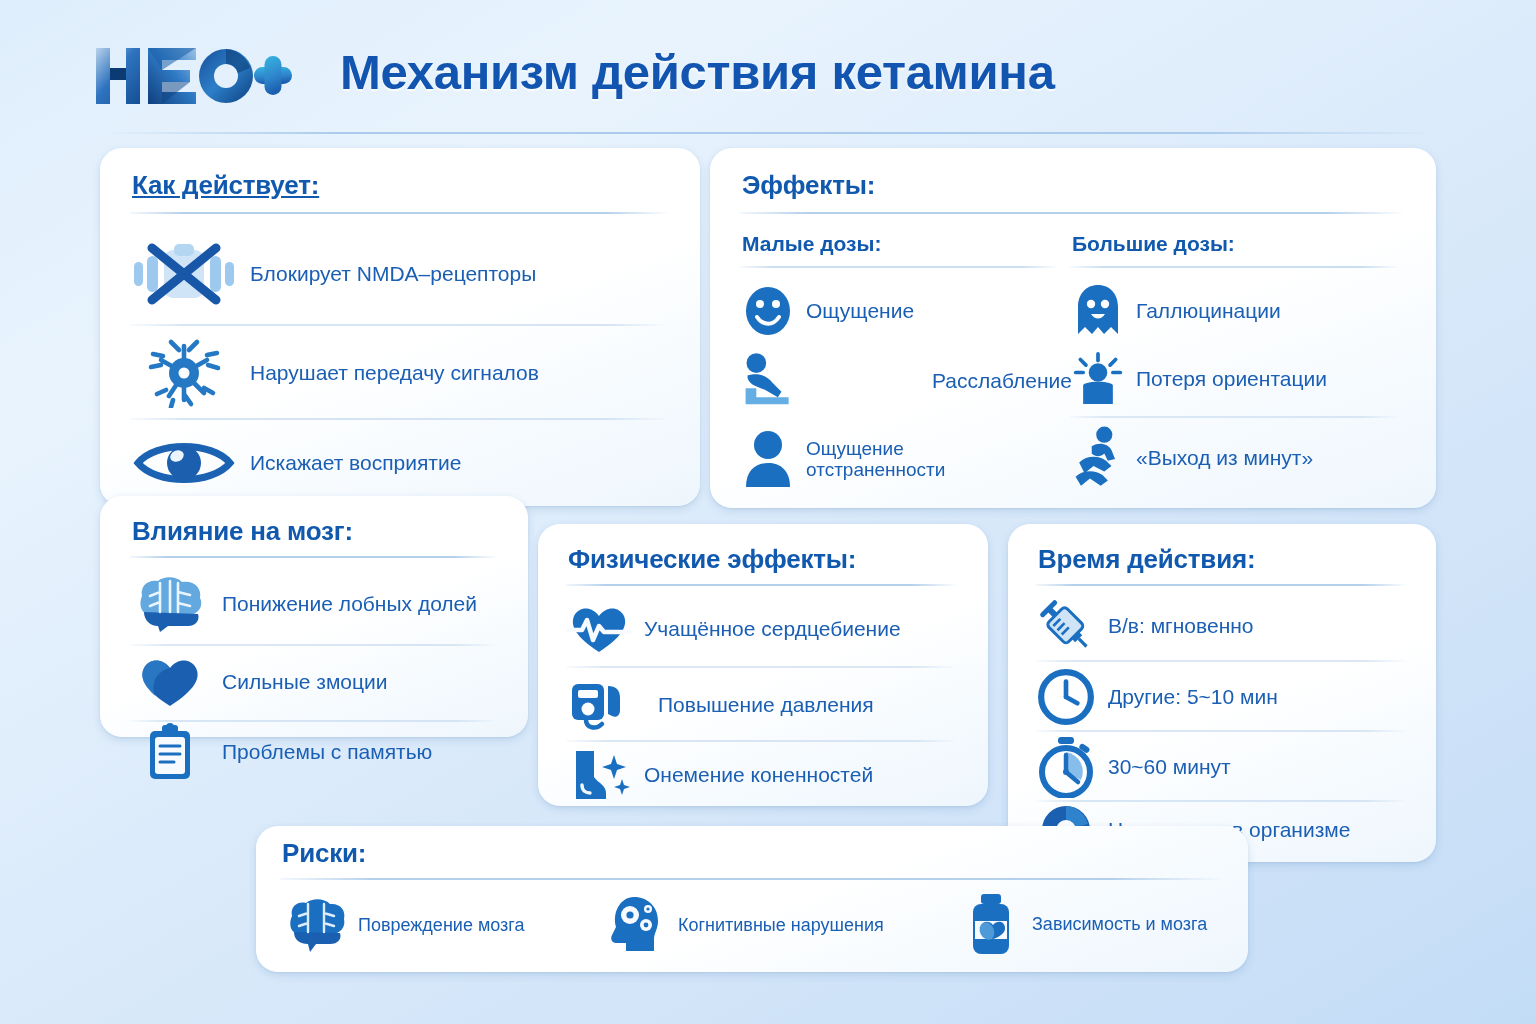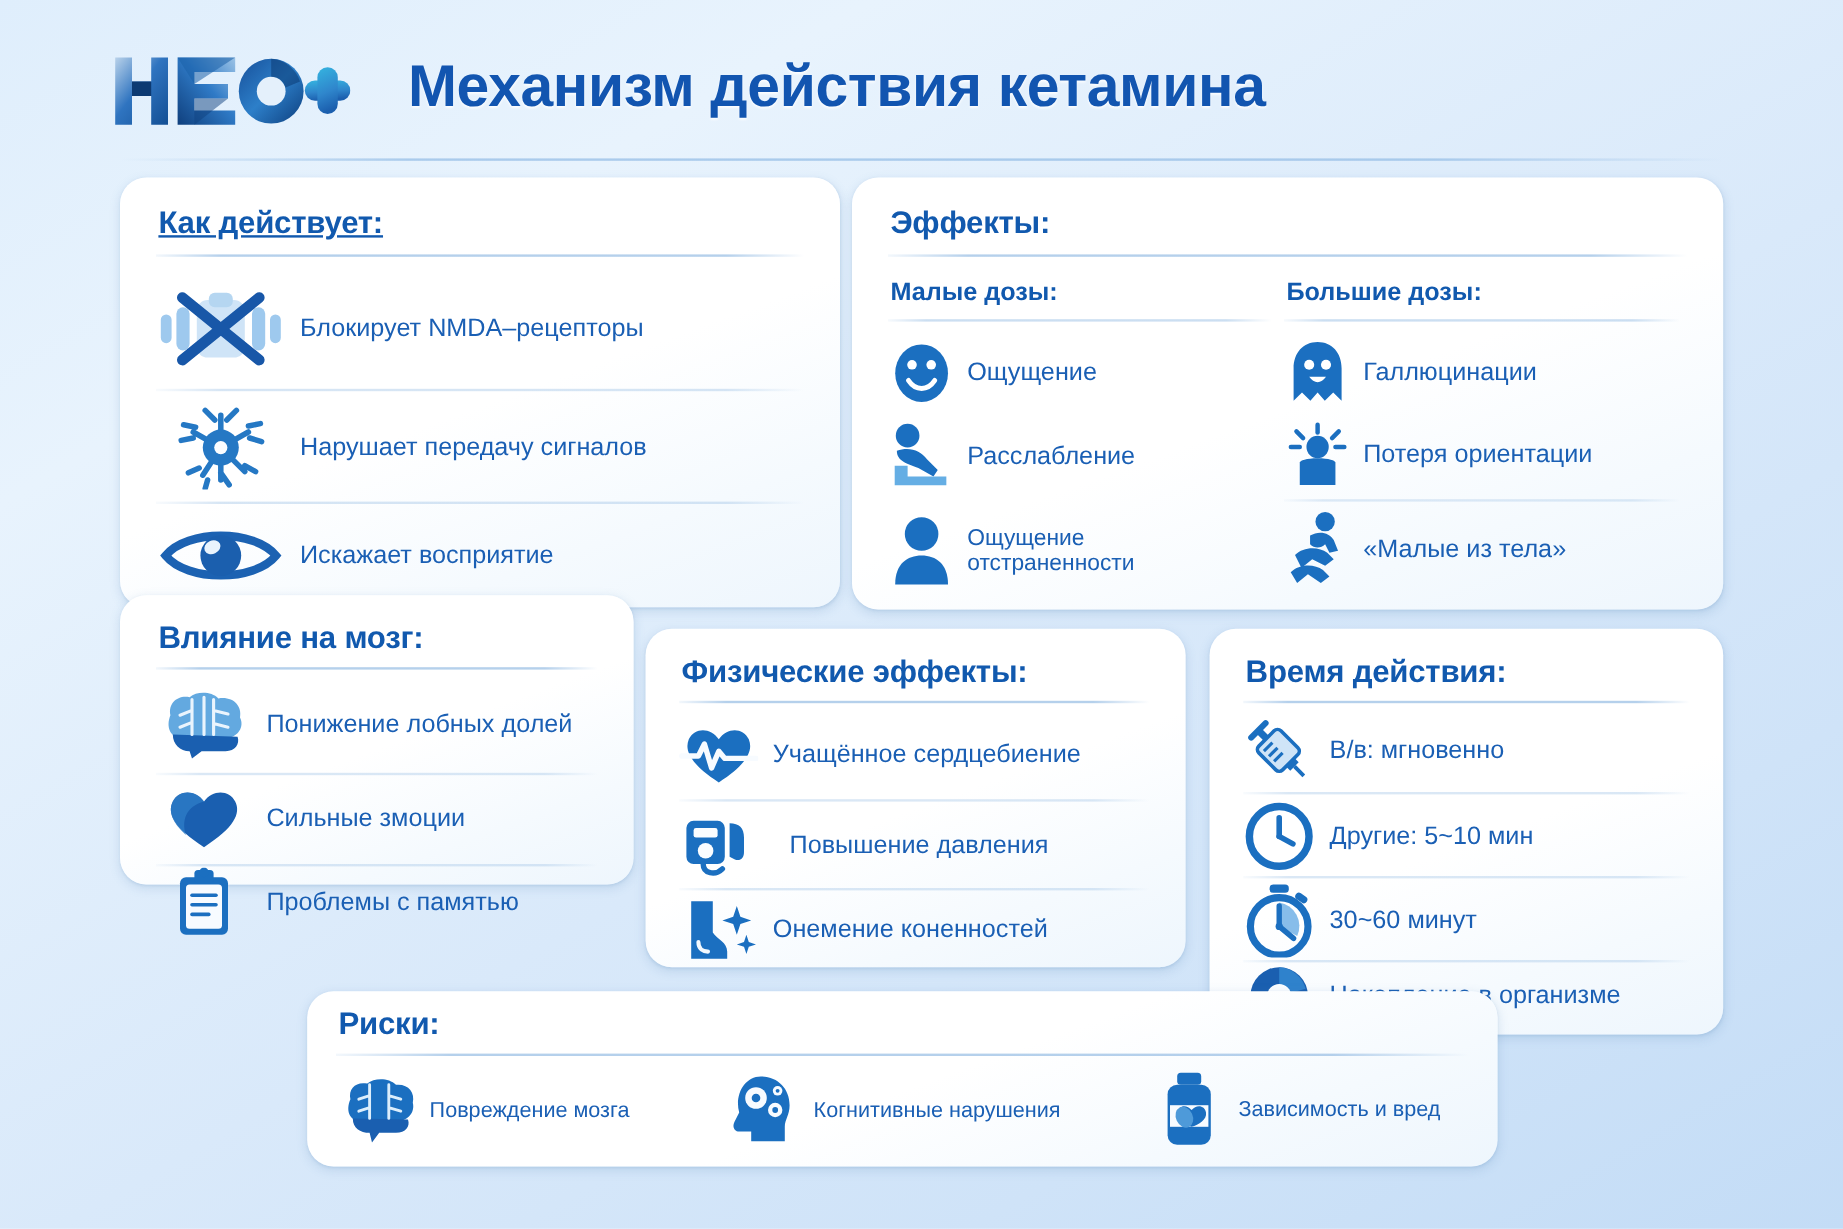--- a/index.html
+++ b/index.html
@@ -181,21 +181,21 @@
         <svg width="52" height="54" viewBox="0 0 52 54">
           <ellipse cx="26" cy="27" rx="22" ry="24" fill="#1b6fc0"></ellipse>
           <circle cx="18" cy="20" r="4" fill="#fff"></circle>
             <circle cx="34" cy="20" r="4" fill="#fff"></circle>
           <path d="M15 33 C21 42 31 42 37 33" stroke="#fff" stroke-width="4" fill="none" stroke-linecap="round"></path>
         </svg>
       </span>
       <span class="lbl">Ощущение</span>
     </div>
 
-    <div class="row" style="left:32px;top:198px;width:330px;height:70px;">
+    <div class="row" style="left:32px;top:198px;width:330px;height:70px;justify-content:space-between;">
       <span class="ico">
         <svg width="52" height="64" viewBox="0 0 58 64">
           <circle cx="16" cy="12" r="11" fill="#1b6fc0"></circle>
           <path d="M6 26 C18 22 28 26 34 34 L44 44 L40 50 L26 42 C16 38 6 36 6 26 Z" fill="#1b6fc0"></path>
           <path d="M4 40 L4 58 L52 58 L52 50 L16 50 L16 40 Z" fill="#65aee4"></path>
         </svg>
       </span>
       <span class="lbl">Расслабление</span>
     </div>
 
@@ -245,21 +245,21 @@
 
     <div class="row" style="left:362px;top:272px;width:340px;height:76px;">
       <span class="ico">
         <svg width="52" height="70" viewBox="0 0 58 70">
           <circle cx="36" cy="9" r="9" fill="#1b6fc0"></circle>
           <path d="M22 22 C30 17 40 19 44 26 L48 36 L40 38 L36 30 C32 34 26 34 22 30 Z" fill="#1b6fc0"></path>
           <path d="M8 40 C16 32 30 32 38 38 L44 44 L36 50 L24 44 L14 52 Z" fill="#1b6fc0"></path>
           <path d="M4 56 C12 48 26 48 34 54 L40 60 L32 66 L20 58 L10 66 Z" fill="#1b6fc0"></path>
         </svg>
       </span>
-      <span class="lbl">«Малые из тела»</span>
+      <span class="lbl">«Выход из минут»</span>
     </div>
   </div>
 
   <div class="card" id="card-brain">
     <div class="card-title" style="left:32px;top:20px;">Влияние на мозг:</div>
     <div class="rule" style="left:30px;top:60px;width:368px;"></div>
 
     <div class="row" style="left:30px;top:72px;width:380px;height:72px;">
       <span class="ico">
         <svg width="80" height="60" viewBox="0 0 80 60">
@@ -455,17 +455,17 @@
     <div class="row" style="left:706px;top:58px;width:280px;height:80px;">
       <span class="ico">
         <svg width="58" height="62" viewBox="0 0 52 62">
           <rect x="16" y="1" width="20" height="10" rx="3" fill="#1b6fc0"></rect>
           <rect x="8" y="11" width="36" height="50" rx="8" fill="#1b6fc0"></rect>
           <rect x="10" y="28" width="32" height="18" fill="#f7fbff"></rect>
           <path d="M28 32 C24 27 17 28 16 34 C15 40 22 44 28 46 C34 44 41 40 40 34 C39 28 32 27 28 32 Z" fill="#1b6fc0"></path>
           <ellipse cx="22" cy="38" rx="7" ry="9" fill="#4e9ad9" transform="rotate(-25 22 38)"></ellipse>
         </svg>
       </span>
-      <span class="lbl xs">Зависимость и вред</span>
+      <span class="lbl xs">Зависимость и мозга</span>
     </div>
   </div>
 
 </div>
 
 </body></html>

